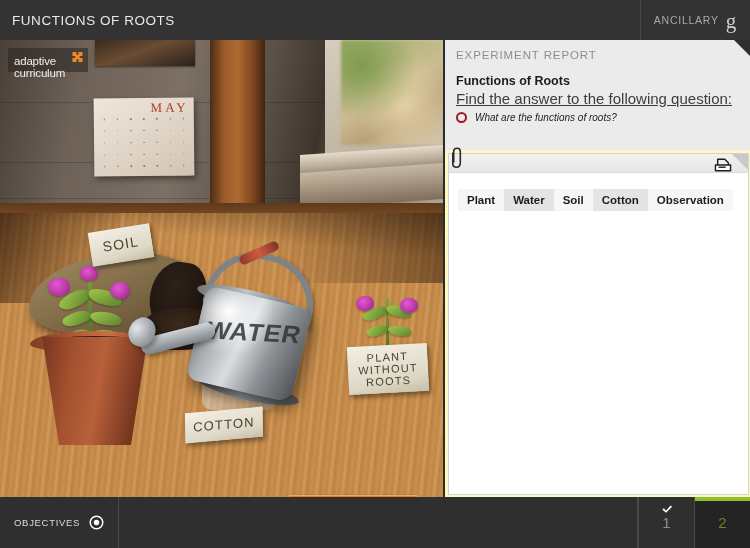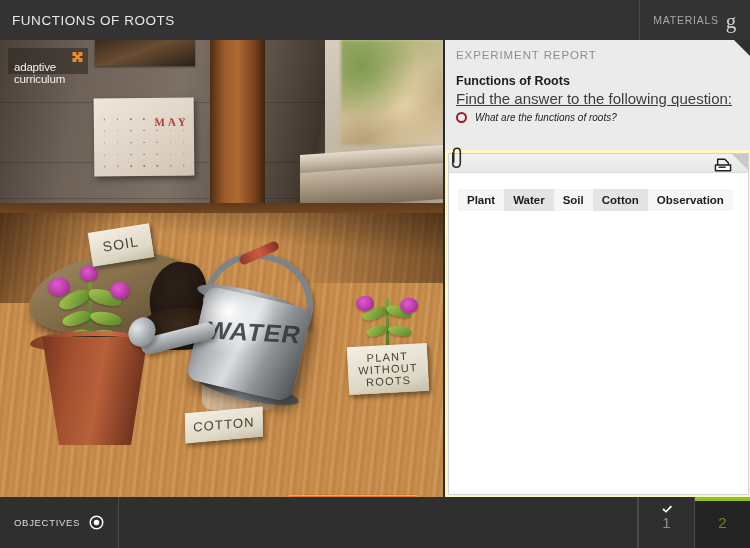--- a/index.html
+++ b/index.html
@@ -59,23 +59,22 @@
   }
   
   .calendar{
     position:absolute;left:94px;top:58px;width:100px;height:78px;
     background:linear-gradient(150deg,#efe7dc,#ddd2c4 60%,#cfc3b3);
     box-shadow:2px 3px 6px rgba(0,0,0,.45);
     transform:rotate(-0.6deg);
   }
   .cal-month{
     position:absolute;right:5px;top:2px;color:#b03a2e;
-    font-size:11px;letter-spacing:3px;font-weight:bold;
+    font-size:13px;letter-spacing:3px;font-weight:normal;
     font-family:"Liberation Serif",serif;
-    margin-top:16px;
   }
   .cal-grid{
     position:absolute;left:4px;top:15px;right:4px;bottom:4px;
     display:grid;grid-template-columns:repeat(7,1fr);grid-template-rows:repeat(5,1fr);
   }
   .cal-grid i{
     display:block;width:1.5px;height:1.5px;background:#9a7b63;
     margin:auto;border-radius:50%;
   }
   
@@ -260,21 +259,21 @@
     position:absolute;left:287px;top:455px;width:130px;height:21px;
     background:linear-gradient(180deg,#f07a22,#d85f10);
     border:1px solid #f6a566;border-radius:3px;
     color:#fff;font-size:9.5px;letter-spacing:.9px;
     display:flex;align-items:center;justify-content:center;
     cursor:pointer;box-shadow:0 1px 3px rgba(0,0,0,.35);
   }
   .brand{
     position:absolute;left:8px;top:8px;width:80px;height:24px;
     background:rgba(40,36,32,.55);
-    padding:13px 6px;box-sizing:border-box;
+    padding:7px 6px;box-sizing:border-box;
   }
   .brand-l1,.brand-l2{
     color:#f2efe9;font-size:11.5px;line-height:12px;letter-spacing:-.2px;
   }
   .puzzle{position:absolute;right:4px;top:3px;width:13px;height:12px;}
 
   
   .report{
     position:absolute;left:445px;top:40px;width:305px;height:530px;
     background:#fef9c3;
@@ -370,21 +369,21 @@
 </head>
 <body>
 
 <div id="app">
 
   <div class="topbar">
     <div class="app-title">FUNCTIONS OF ROOTS</div>
     <div class="topbar-spacer"></div>
 
     <div class="topbar-btn">
-      <span class="lbl">MATERIALS</span>
+      <span class="lbl">ANCILLARY</span>
       <span class="g-glyph">g</span>
     </div>
 
   </div>
 
   <div class="scene">
     <div class="scene-inner">
 
       <div class="wall"></div>
       <div class="wall-plank" style="top:62px"></div>

